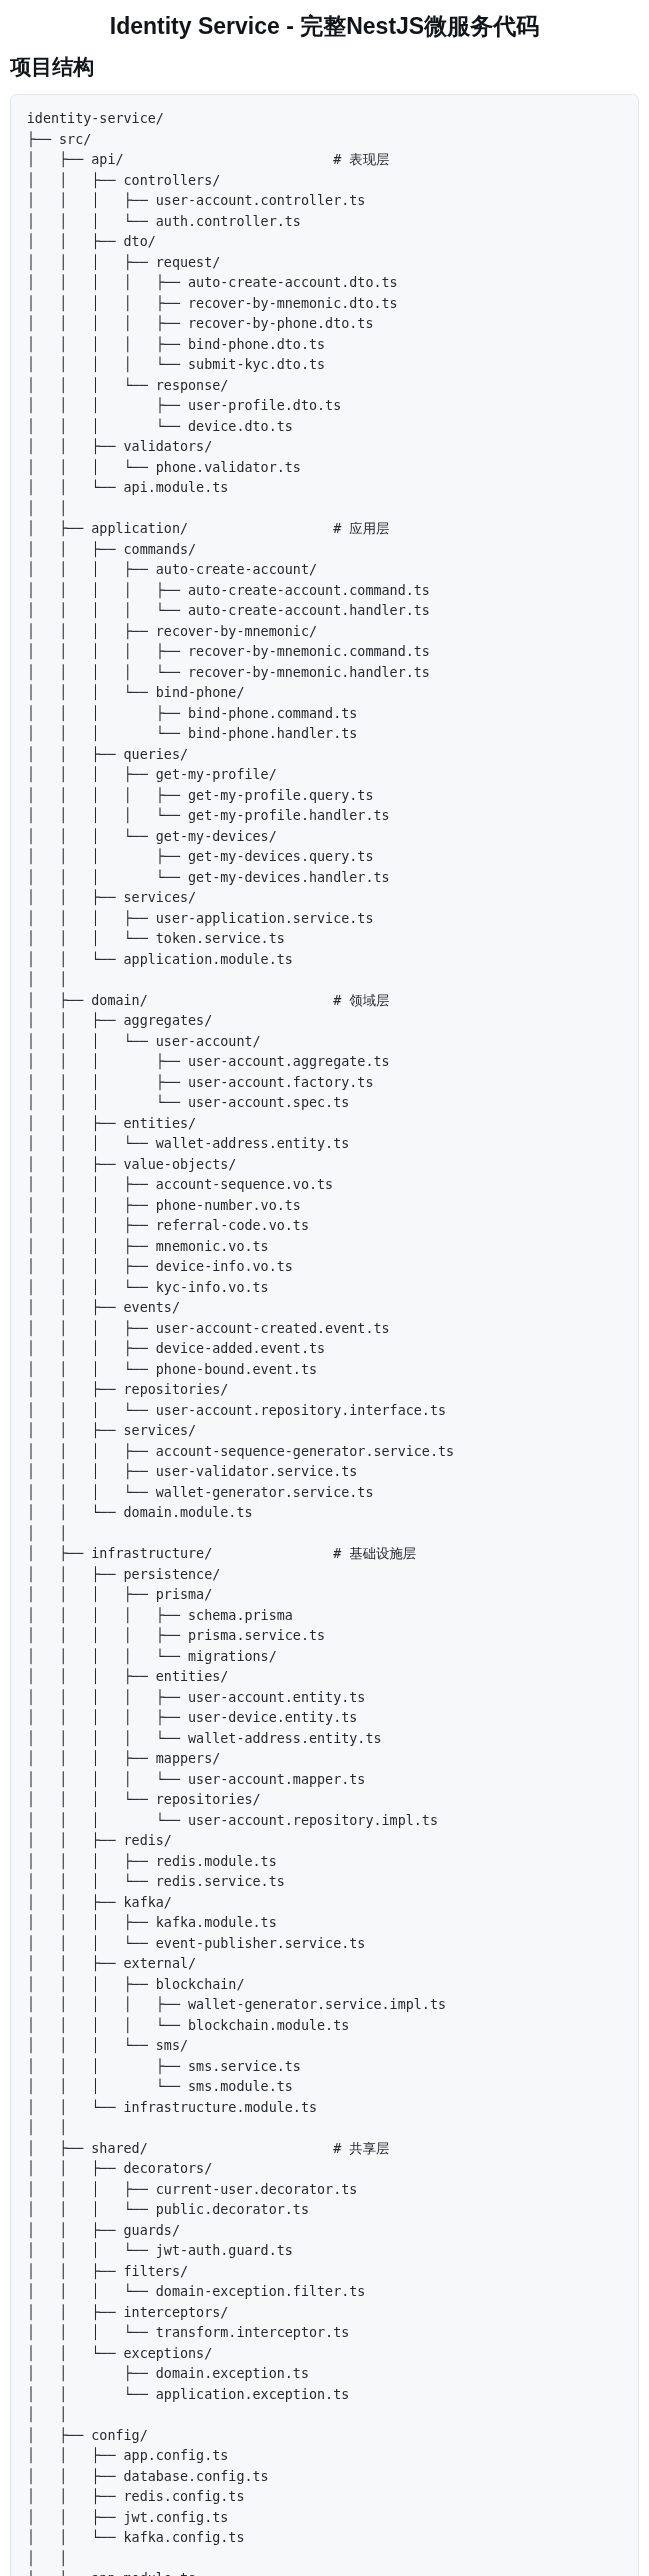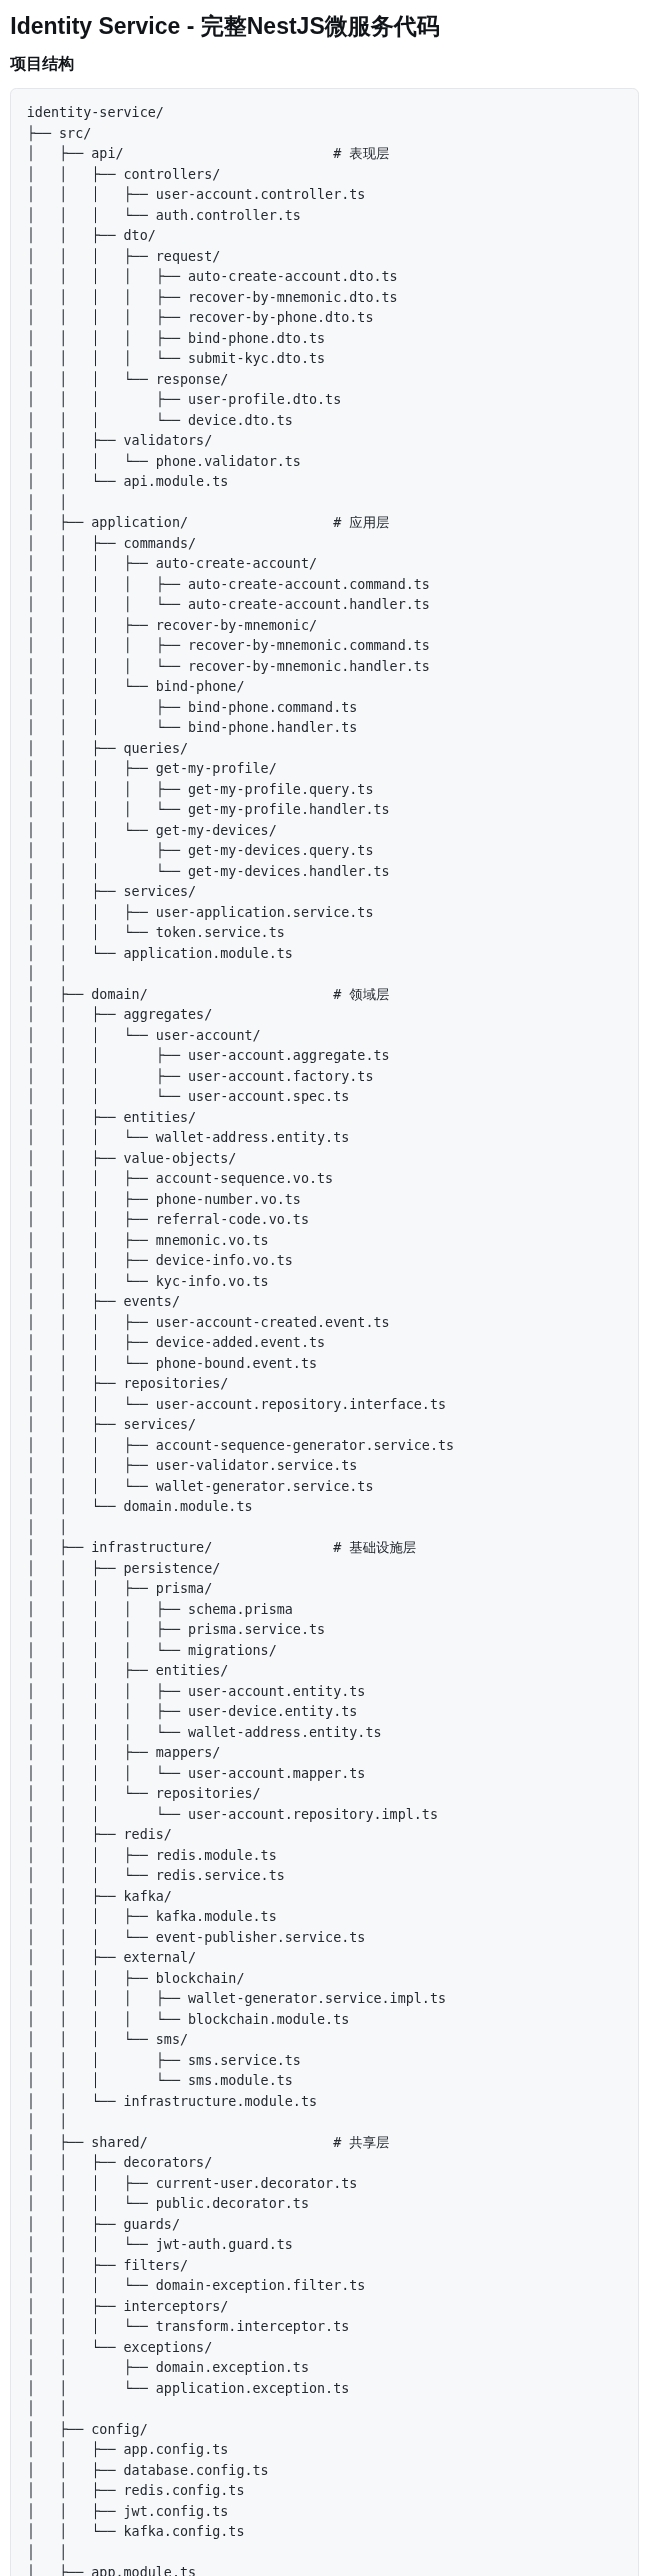--- a/index.html
+++ b/index.html
@@ -13,23 +13,24 @@
   .page {
     width: 649px;
     padding: 13.4px 10.3px 15.5px 10.3px;
   }
   .title {
     font-size: 23px;
     line-height: 1.2;
     font-weight: 700;
     margin: 0 0 13.4px 0;
     color: #111418;
+    text-align: center;
   }
   .section-heading {
-    font-size: 16px;
+    font-size: 21px;
     line-height: 1.25;
     font-weight: 700;
     margin: 0 0 13.4px 0;
     color: #111418;
   }
   .code-block {
     margin: 0;
     background: var(--code-bg, #f7f8fa);
     border: 0.5px solid var(--code-border, #e3e6ea);
     border-radius: 6.2px;

